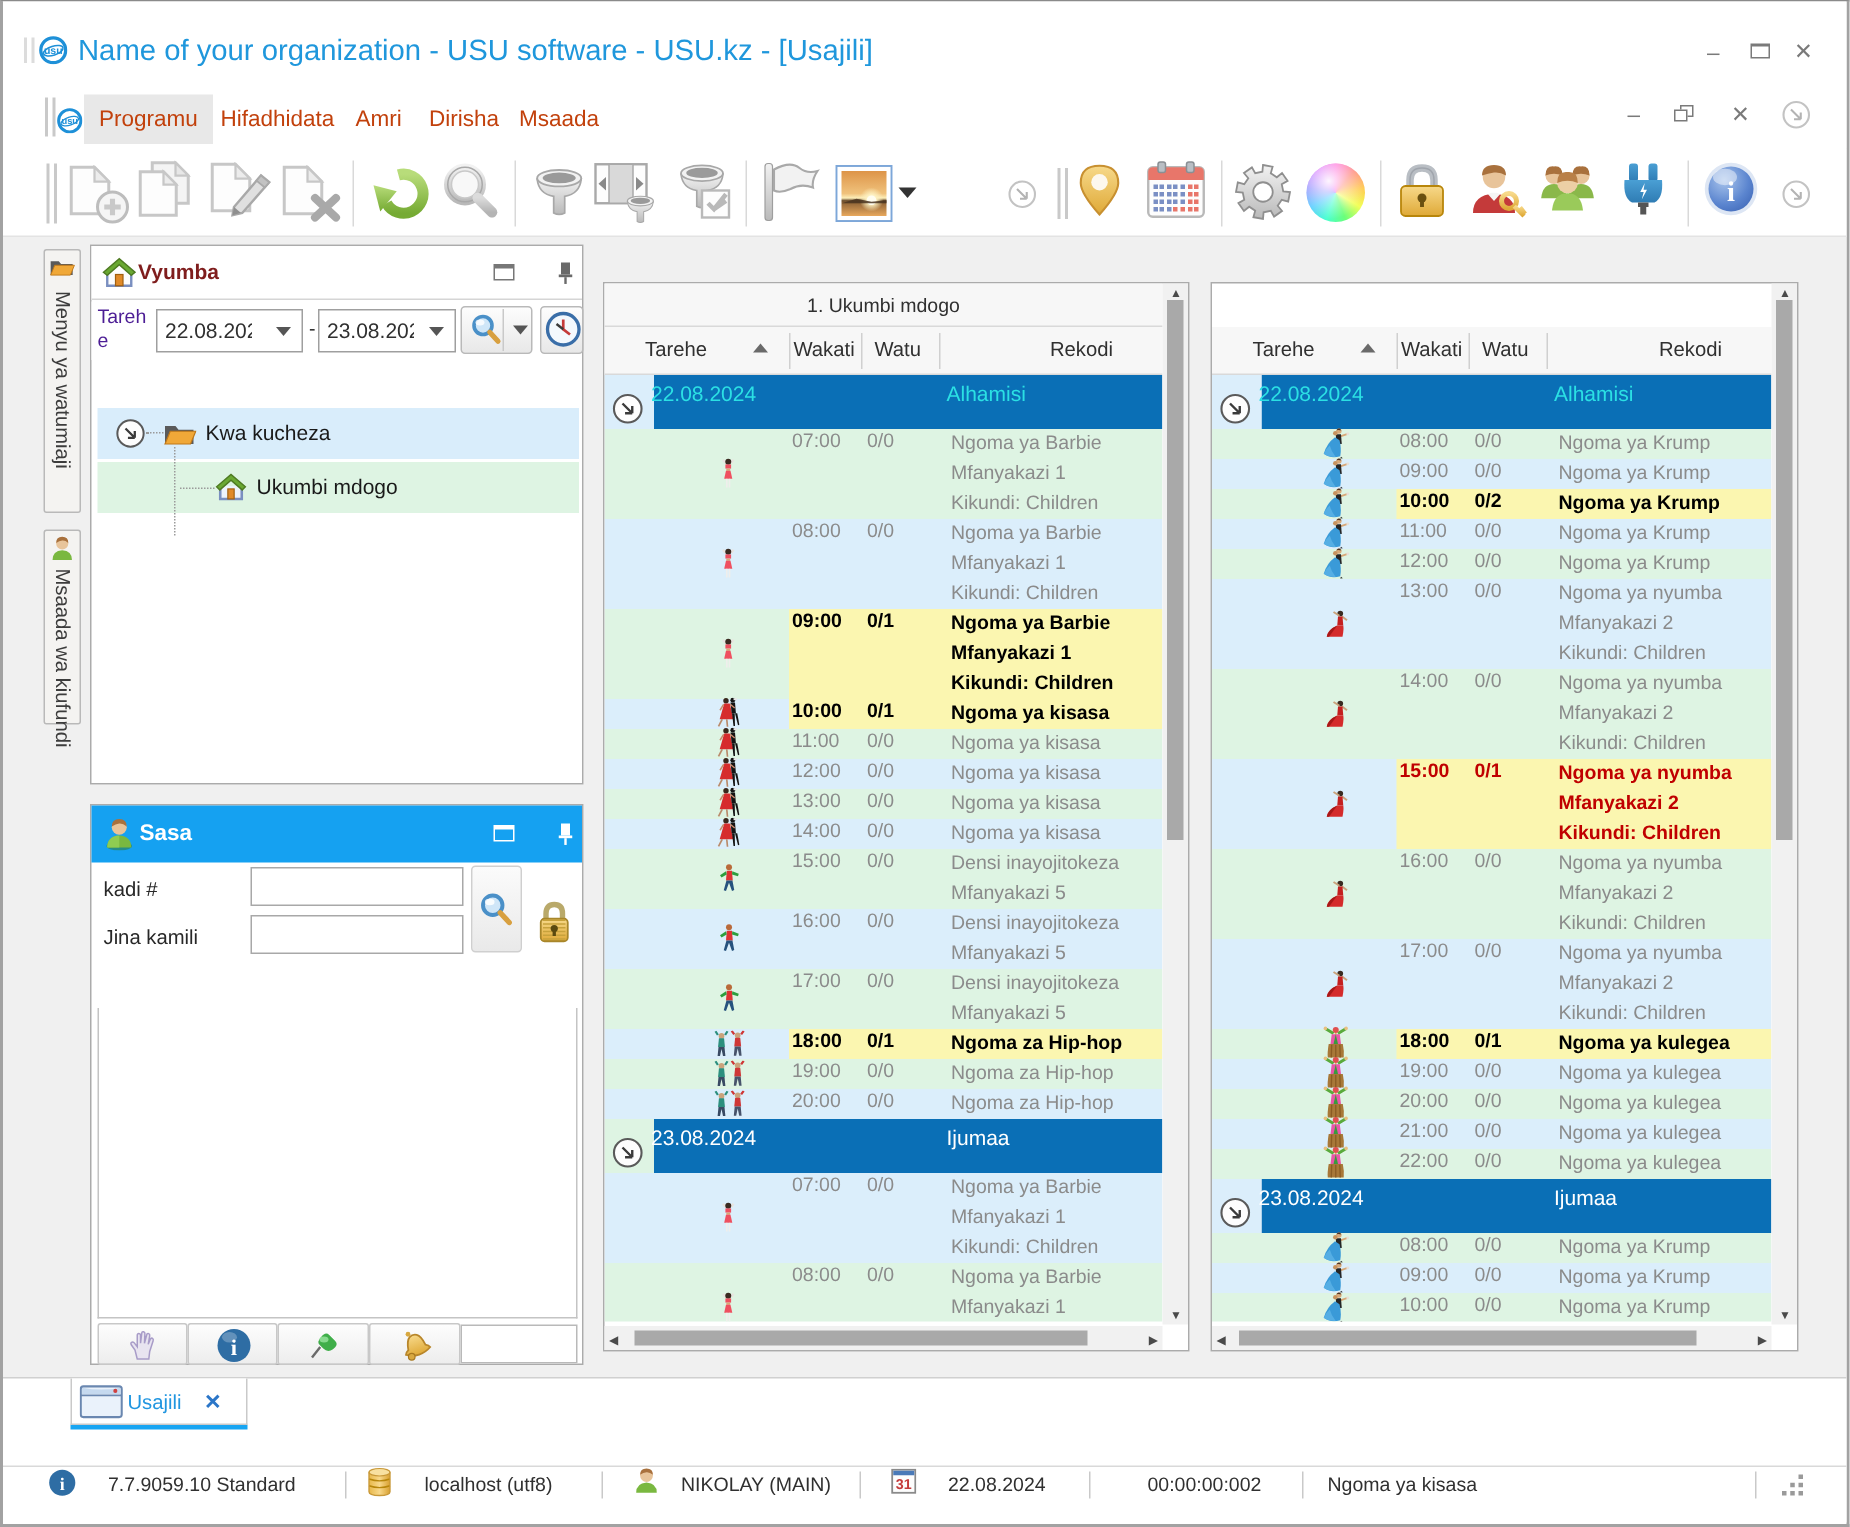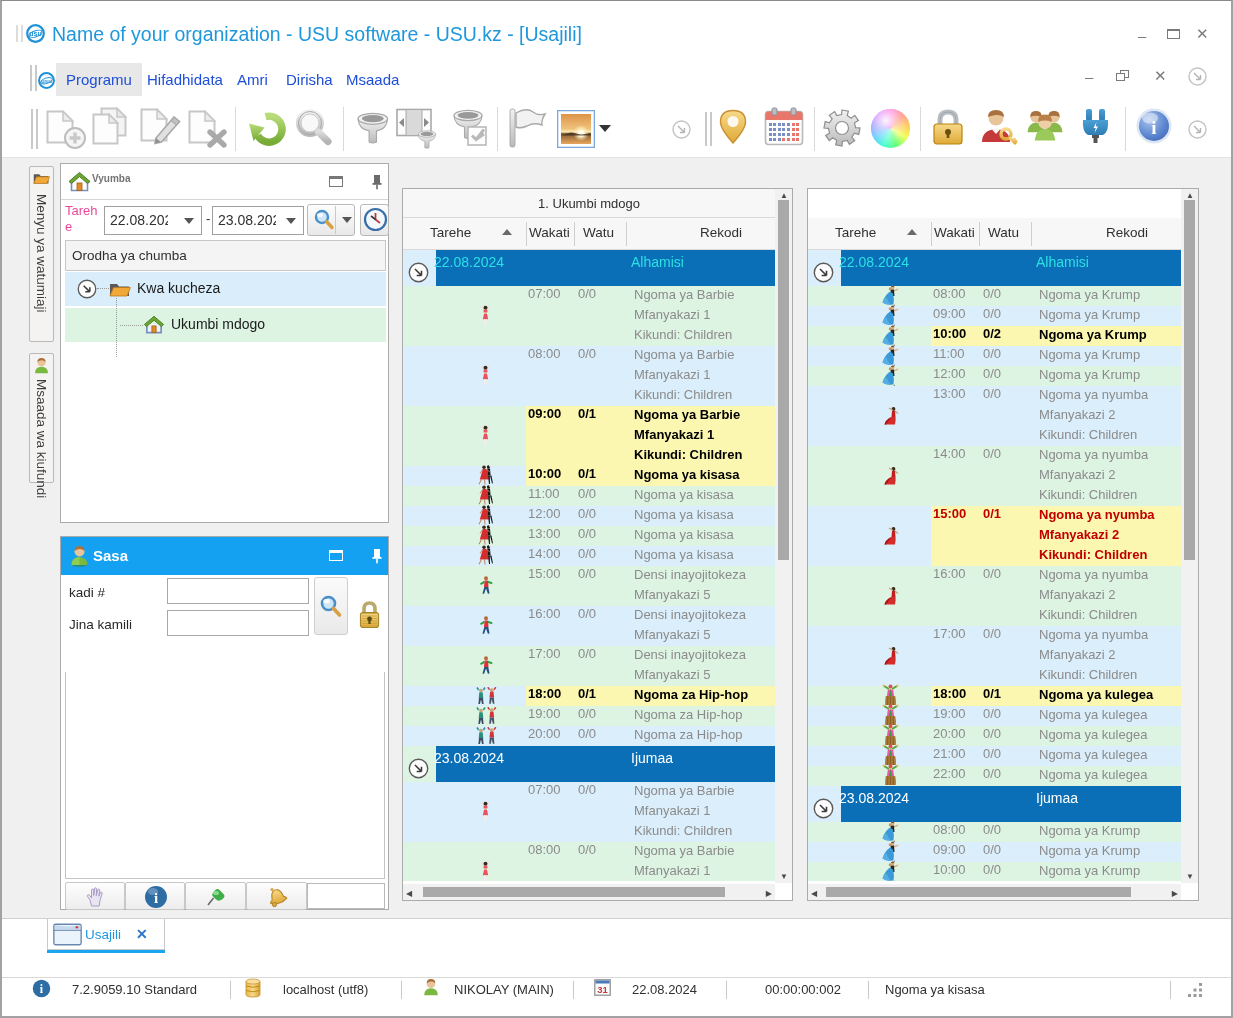--- a/index.html
+++ b/index.html
@@ -5,36 +5,36 @@
 * { margin:0; padding:0; box-sizing:border-box; }
 html,body { width:1233px; height:1018px; font-family:"Liberation Sans", sans-serif; background:#fff; overflow:hidden; }
 #win { position:absolute; left:0; top:0; width:1233px; height:1018px; border:2px solid #a2a2a2; border-top:1px solid #8a8a8a; background:#fff; }
 .abs { position:absolute; }
 
 #titlebar { position:absolute; left:0; top:0; width:100%; height:55px; background:#fff; }
 #title-text { position:absolute; left:50px; top:22px; font-size:19.5px; color:#1f97dc; white-space:nowrap; }
 .winbtn { position:absolute; color:#7a7a7a; font-size:15px; }
 
 #menubar { position:absolute; left:0; top:55px; width:100%; height:43px; background:#fff; }
-.menu-item { position:absolute; top:7px; height:33px; line-height:33px; font-size:15px; color:#1d4ed8; }
+.menu-item { position:absolute; top:7px; height:33px; line-height:33px; font-size:15px; color:#c2410c; }
 
 #toolbar { position:absolute; left:0; top:98px; width:100%; height:59px; background:#fff; border-bottom:1px solid #e3e3e3; }
 .tsep { position:absolute; top:8px; width:1px; height:44px; background:#d9d9d9; }
 .grip { position:absolute; width:7px; height:40px; border-left:2px solid #c9c9c9; border-right:2px solid #c9c9c9; }
 
 #client { position:absolute; left:0; top:157px; width:1229px; height:760px; background:#f0f0f0; }
 
 .vtab { position:absolute; left:27px; width:25px; background:#f4f3f1; border:1px solid #b9b9b9; border-radius:2px; }
 .vtab-text { position:absolute; left:4px; writing-mode:vertical-rl; font-size:13.5px; color:#3c3c3c; white-space:nowrap; }
 
 .panel { position:absolute; background:#fff; border:1px solid #ababab; }
 
 #vyumba { left:58px; top:5px; width:329px; height:360px; }
 #vy-head { position:absolute; left:0; top:0; width:100%; height:36px; background:#fff; border-bottom:1px solid #d5d5d5; }
-#vy-title { position:absolute; left:31px; top:9px; font-size:10px; font-weight:bold; color:#737373; }
+#vy-title { position:absolute; left:31px; top:9px; font-size:14px; font-weight:bold; color:#7f1d1d; }
 #vy-dates { position:absolute; left:0; top:37px; width:100%; height:39px; background:#fff; }
 .combo { position:absolute; top:5px; height:29px; background:#fff; border:1px solid #9f9f9f; font-size:14px; color:#303030; }
 .combo .cv { position:absolute; left:5px; top:5px; width:58px; overflow:hidden; white-space:nowrap; }
 .combo .ca { position:absolute; right:7px; top:11px; width:0; height:0; border-left:5px solid transparent; border-right:5px solid transparent; border-top:6px solid #555; }
 #orodha { position:absolute; left:4px; top:76px; width:321px; height:31px; background:#f4f4f4; border:1px solid #c7c7c7; line-height:30px; padding-left:6px; font-size:13.5px; color:#303030; }
 .treerow { position:absolute; left:4px; width:321px; height:34px; }
 .tr-blue { background:#d9edfb; }
 .tr-green { background:#def4e3; }
 .treelabel { position:absolute; top:8px; font-size:14px; color:#1a1a1a; }
 .dotted-h { border-top:1px dotted #9a9a9a; height:1px; }
@@ -421,21 +421,21 @@
           </div>
         <div id="vy-title">Vyumba</div>
         <div class="abs" style="left:268px;top:12px;width:14px;height:11px;border:1px solid #777;border-top:3px solid #777;"></div>
         <svg class="abs" style="left:310px;top:10px;" width="12" height="16" viewBox="0 0 12 16">
             <rect x="3" y="1" width="6" height="8" fill="#6a6a6a"></rect>
             <rect x="1.5" y="9" width="9" height="1.8" fill="#6a6a6a"></rect>
             <rect x="5.2" y="10.8" width="1.6" height="4.5" fill="#6a6a6a"></rect>
           </svg>
       </div>
       <div id="vy-dates">
-        <div class="abs" style="left:4px;top:2px;font-size:13px;color:#ec4899;line-height:16px;">Tareh<br>e</div>
+        <div class="abs" style="left:4px;top:2px;font-size:13px;color:#4c1d95;line-height:16px;">Tareh<br>e</div>
         <div class="combo" style="left:43px;width:98px;">
             <span class="cv">22.08.2024</span>
             <span class="ca"></span>
           </div>
         <div class="abs" style="left:145px;top:10px;font-size:13px;color:#282828;">-</div>
         <div class="combo" style="left:151px;width:92px;">
             <span class="cv">23.08.2024</span>
             <span class="ca"></span>
           </div>
         <div class="abs" style="left:246px;top:3px;width:48px;height:32px;background:linear-gradient(#fdfdfd,#e8e8e8);border:1px solid #b9b9b9;border-radius:3px;"></div>
@@ -446,21 +446,20 @@
           </svg>
         <div class="abs" style="left:274px;top:5px;width:1px;height:28px;background:#c9c9c9;"></div>
         <div class="abs" style="left:281px;top:16px;width:0;height:0;border-left:5px solid transparent;border-right:5px solid transparent;border-top:6px solid #555;"></div>
         <div class="abs" style="left:299px;top:3px;width:29px;height:32px;background:linear-gradient(#fdfdfd,#e8e8e8);border:1px solid #b9b9b9;border-radius:3px;"></div>
         <svg class="abs" style="left:302px;top:6px;" width="25" height="25" viewBox="0 0 25 25">
             <circle cx="12.5" cy="12.5" r="10.5" fill="#f3f8fd" stroke="#3a6ea8" stroke-width="2.2"></circle>
             <path d="M12.5 6 L12.5 12.5 L17 16" stroke="#c43a3a" stroke-width="1.8" fill="none"></path>
             <path d="M12.5 12.5 L8 9" stroke="#3a3a3a" stroke-width="1.6"></path>
           </svg>
       </div>
-      <div id="orodha">Orodha ya chumba</div>
       <div class="treerow tr-blue" style="top:108px;">
         <div class="abs" style="left:12px;top:7px;">
             <svg width="20" height="20" viewBox="0 0 21 21">
               <circle cx="10.5" cy="10.5" r="9.2" fill="#fdfdfd" stroke="#5a5a5a" stroke-width="1.4"></circle>
               <path d="M7 7 L13.5 13.5 M13.5 13.5 L13.5 8.7 M13.5 13.5 L8.7 13.5" stroke="#3a3a3a" stroke-width="1.6" fill="none"></path>
             </svg>
           </div>
         <div class="abs dotted-h" style="left:32px;top:16px;width:12px;"></div>
         <div class="abs" style="left:44px;top:8px;">
             <svg width="22" height="18" viewBox="0 0 22 18">
@@ -1279,21 +1278,21 @@
     <svg class="abs" style="left:1185px;top:63px;" width="16" height="16" viewBox="0 0 16 16">
         <g fill="#9a9a9a">
           <rect x="12" y="1" width="3" height="3"></rect>
           <rect x="12" y="6.5" width="3" height="3"></rect>
           <rect x="12" y="12" width="3" height="3"></rect>
           <rect x="6.5" y="6.5" width="3" height="3"></rect>
           <rect x="6.5" y="12" width="3" height="3"></rect>
           <rect x="1" y="12" width="3" height="3"></rect>
         </g>
       </svg>
-    <div class="st" style="left:70px;">7.2.9059.10 Standard</div>
+    <div class="st" style="left:70px;">7.7.9059.10 Standard</div>
     <div class="ssep" style="left:228px;"></div>
     <div class="st" style="left:281px;">localhost (utf8)</div>
     <div class="ssep" style="left:399px;"></div>
     <div class="st" style="left:452px;text-align:right;">NIKOLAY (MAIN)</div>
     <div class="ssep" style="left:571px;"></div>
     <div class="st" style="left:630px;">22.08.2024</div>
     <div class="ssep" style="left:724px;"></div>
     <div class="st" style="left:763px;">00:00:00:002</div>
     <div class="ssep" style="left:866px;"></div>
     <div class="st" style="left:883px;">Ngoma ya kisasa</div>

